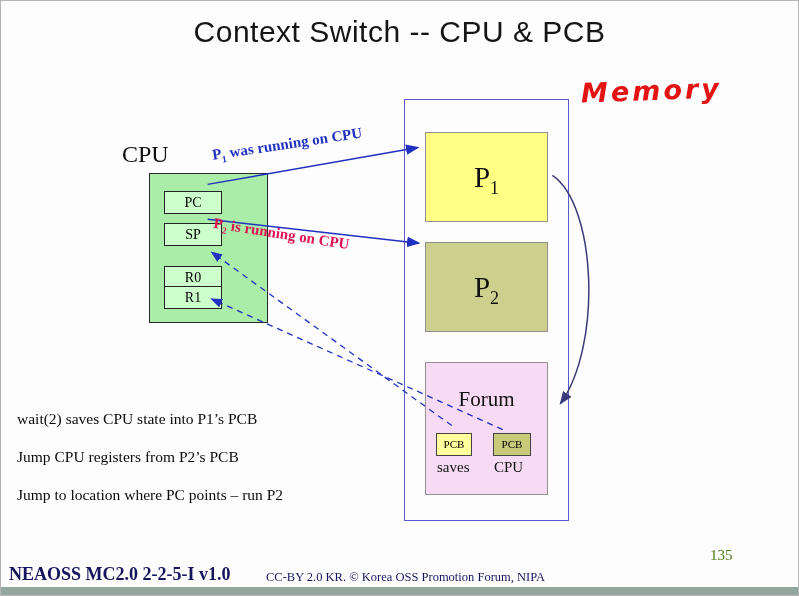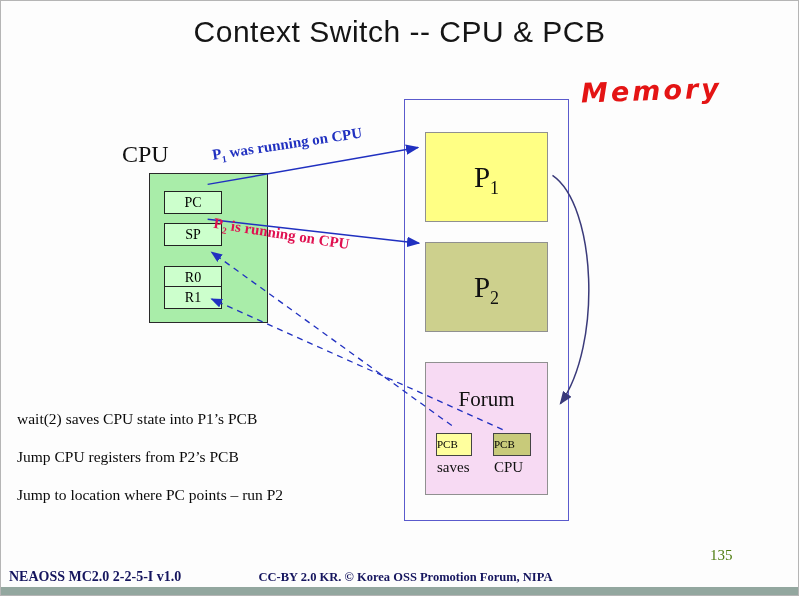--- a/index.html
+++ b/index.html
@@ -45,21 +45,21 @@
   .p1 { top:32px; background:var(--p1-box); }
   .p2 { top:142px; background:var(--p2-box); }
   .kernel {
     position:absolute; left:20px; top:262px; width:123px; height:133px;
     background:var(--kernel-box); border:1px solid #909090; box-sizing:border-box;
   }
   .kernel-title { text-align:center; margin-top:24px; font-size:21px; color:#111; }
   .pcb {
     position:absolute; top:70px; width:36px; height:23px;
     border:1px solid #444; box-sizing:border-box;
-    font-size:11px; text-align:left; line-height:21px; color:#000;
+    font-size:11px; text-align:center; line-height:21px; color:#000;
   }
   .pcb-left  { left:10px; background:var(--pcb-left-box); }
   .pcb-right { left:67px; width:38px; background:var(--pcb-right-box); }
   .struct-label { position:absolute; top:96px; left:11px; font-size:15px; color:#111; }
   .struct-cpu   { position:absolute; top:96px; left:68px; font-size:15px; color:#111; }
   .overlay { position:absolute; inset:0; width:100%; height:100%; pointer-events:none; }
   .arrow1-label {
     position:absolute; left:210px; top:146px; font-size:15px; font-weight:bold;
     color:var(--arrow-blue); transform:rotate(-8.5deg); transform-origin:left top;
     white-space:nowrap;
@@ -71,26 +71,26 @@
   }
   sub { font-size:0.62em; line-height:0; }
   .right-note {
     position:absolute; left:608px; top:256px; width:130px; text-align:center;
     font-size:16px; line-height:24px; color:#111;
   }
   .steps { position:absolute; left:16px; top:366px; color:#0a0a0a;margin-top:40px; }
   .step { font-size:15.5px; line-height:24px; margin-bottom:14px; white-space:nowrap; }
   .page-num { position:absolute; left:709px; top:546px; font-size:15px; color:#4d7c0f; }
   .footer-left {
-    position:absolute; left:8px; bottom:10px; font-size:14px; font-weight:bold;
+    position:absolute; left:8px; bottom:10px; font-size:18px; font-weight:bold;
     color:var(--footer-navy);
   }
   .footer-center {
     position:absolute; left:12px; right:0; bottom:10px; text-align:center;
-    font-size:12.5px; font-weight:bold; color:var(--footer-navy);
+    font-size:12.5px; font-weight:normal; color:var(--footer-navy);
   }
   .bottom-bar { position:absolute; left:0; right:0; bottom:0; height:8px; background:var(--bottom-bar); }
 </style>
 </head>
 <body>
 
 <div class="slide">
 
   <h1 class="title">Context Switch -- CPU &amp; PCB</h1>
 

